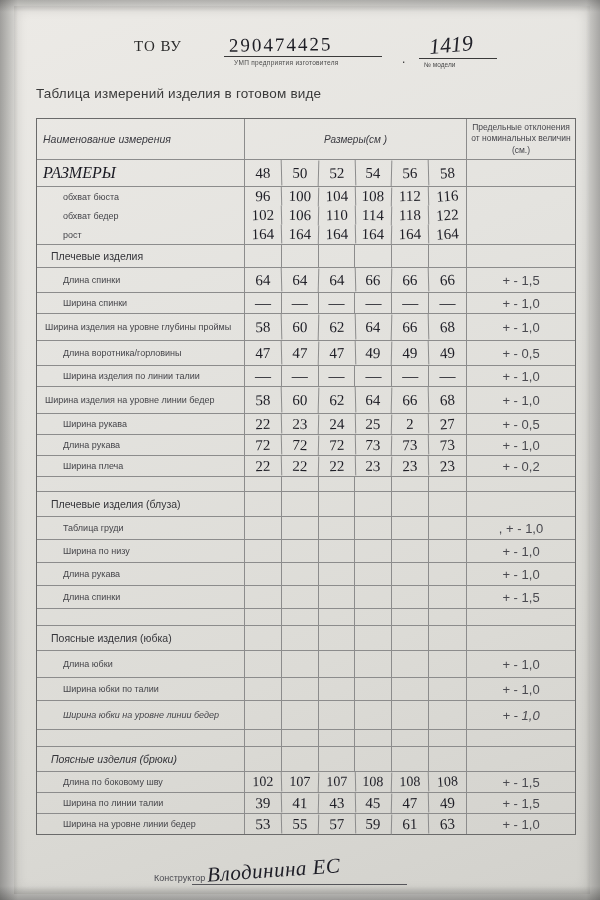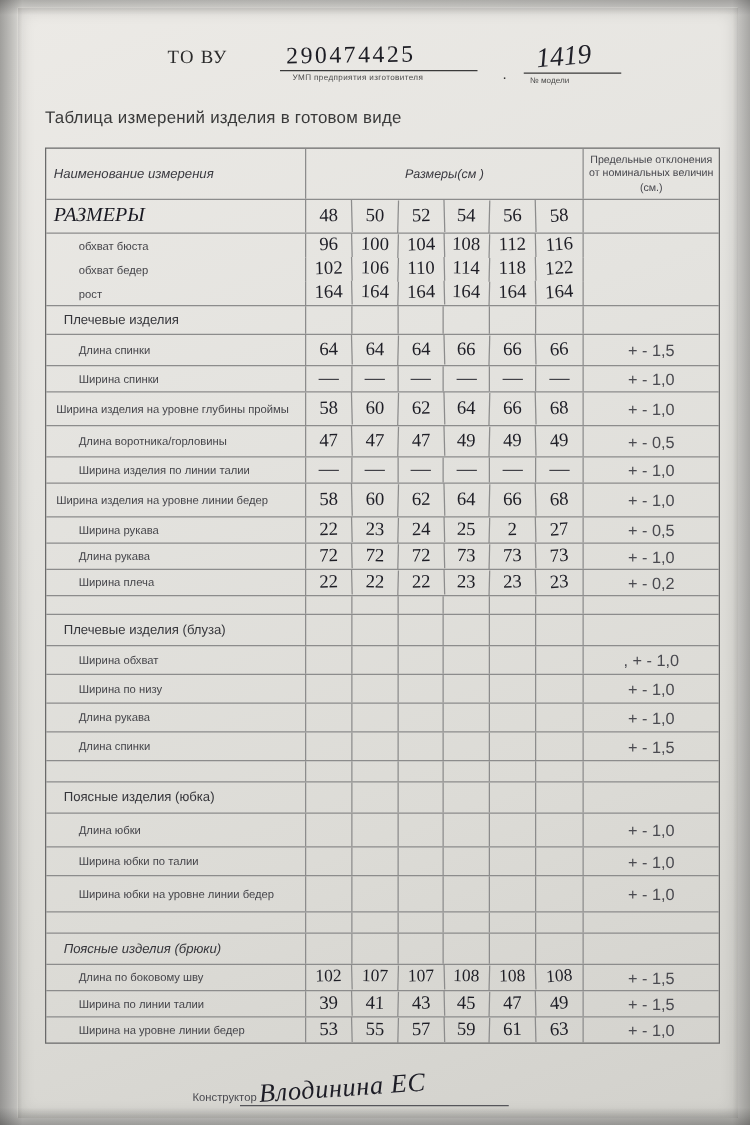--- a/index.html
+++ b/index.html
@@ -429,21 +429,21 @@
           <div class="c-sz"></div>
           <div class="c-sz"></div>
           <div class="c-sz"></div>
           <div class="c-sz"></div>
           <div class="c-sz"></div>
         </div>
         <div class="c-tol"></div>
       </div>
 
       <div class="row" style="min-height:22px;">
-        <div class="c-name sub">Ширина обхват</div>
+        <div class="c-name sub">Таблица груди</div>
         <div class="c-sizes">
           <div class="c-sz"></div>
           <div class="c-sz"></div>
           <div class="c-sz"></div>
           <div class="c-sz"></div>
           <div class="c-sz"></div>
           <div class="c-sz"></div>
         </div>
         <div class="c-tol">, + - 1,0</div>
       </div>
@@ -527,21 +527,21 @@
         <div class="c-sizes">
           <div class="c-sz"></div>
           <div class="c-sz"></div>
           <div class="c-sz"></div>
           <div class="c-sz"></div>
           <div class="c-sz"></div>
           <div class="c-sz"></div>
         </div>
         <div class="c-tol">+ - 1,0</div>
       </div>
-      <div class="row" style="min-height:28px;">
+      <div class="row" style="min-height:28px;font-style:italic;">
         <div class="c-name sub">Ширина юбки на уровне линии бедер</div>
         <div class="c-sizes">
           <div class="c-sz"></div>
           <div class="c-sz"></div>
           <div class="c-sz"></div>
           <div class="c-sz"></div>
           <div class="c-sz"></div>
           <div class="c-sz"></div>
         </div>
         <div class="c-tol">+ - 1,0</div>

